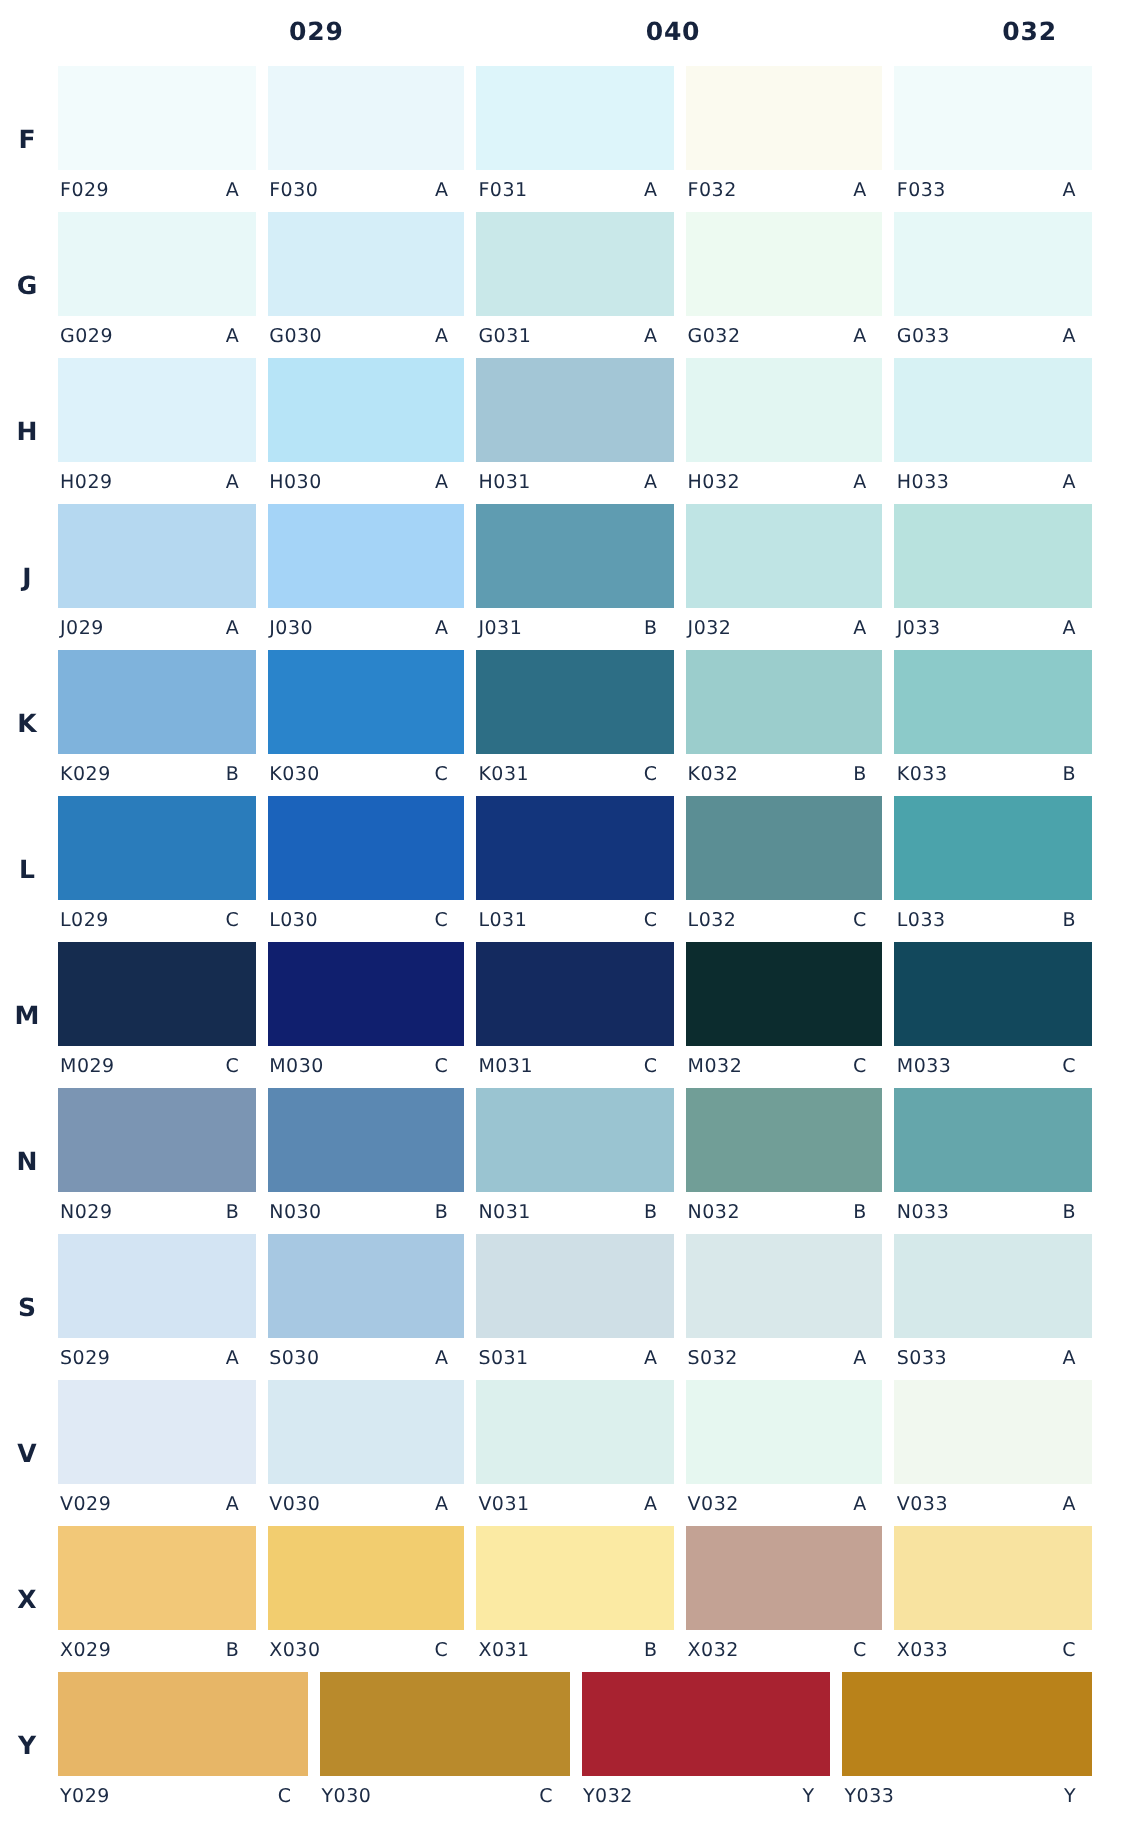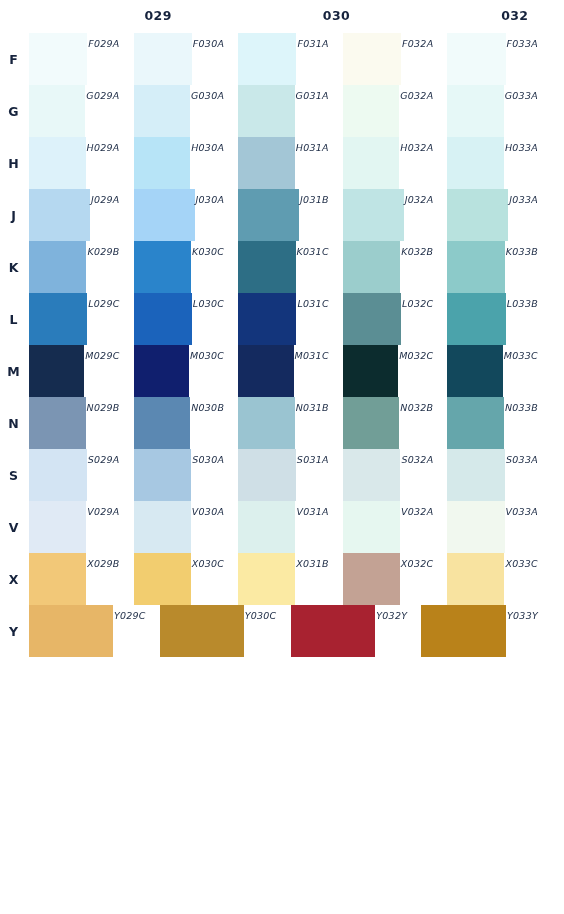--- a/index.html
+++ b/index.html
@@ -74,24 +74,23 @@
     padding-right: 2px;
     box-sizing: border-box;
   }
   .row-cells {
     flex: 1 1 auto;
     display: flex;
   }
   .cell {
     flex: 1 1 0;
     display: flex;
-    flex-direction: row;
+    flex-direction: column;
     padding-right: 6px;
     box-sizing: border-box;
-    font-style: italic;
   }
   .cell:last-child {
     padding-right: 18px;
   }
   .swatch {
     width: 100%;
     height: 52px;
     display: block;
   }
   .cell-caption {
@@ -110,21 +109,21 @@
   .cell-grade { padding-right: 2px; }
 </style>
 </head>
 <body>
 
 <div id="chart-root">
 
   <div class="col-header-row">
     <div class="rowlabel-spacer"></div>
     <div class="col-header">029</div>
-    <div class="col-header">030</div>
+    <div class="col-header">040</div>
     <div class="col-header">032</div>
   </div>
 
   <div class="grid-body" id="grid-body">
       <div class="swatch-row">
         <div class="row-letter">F</div>
         <div class="row-cells">
           <div class="cell">
             <div class="swatch" style="background-color: rgb(242, 251, 252);"></div>
             <div class="cell-caption">

